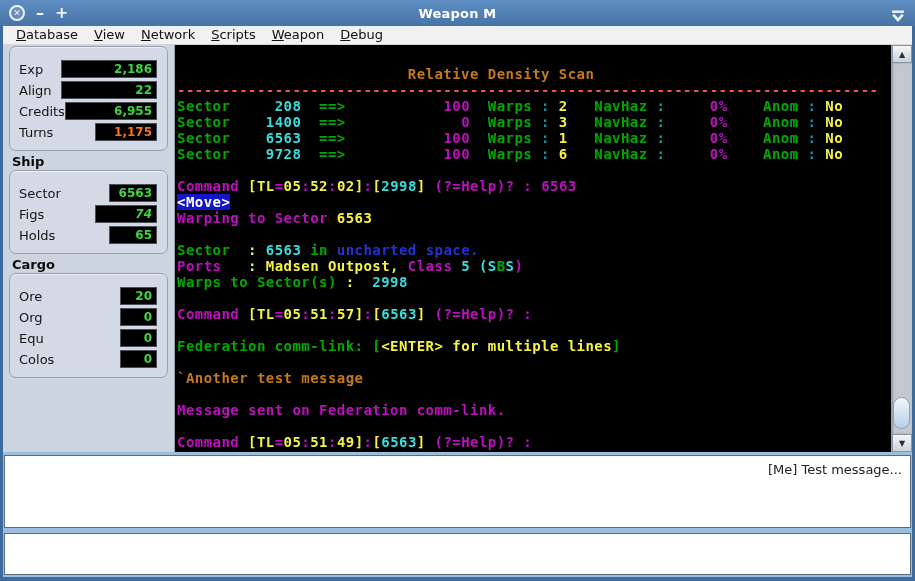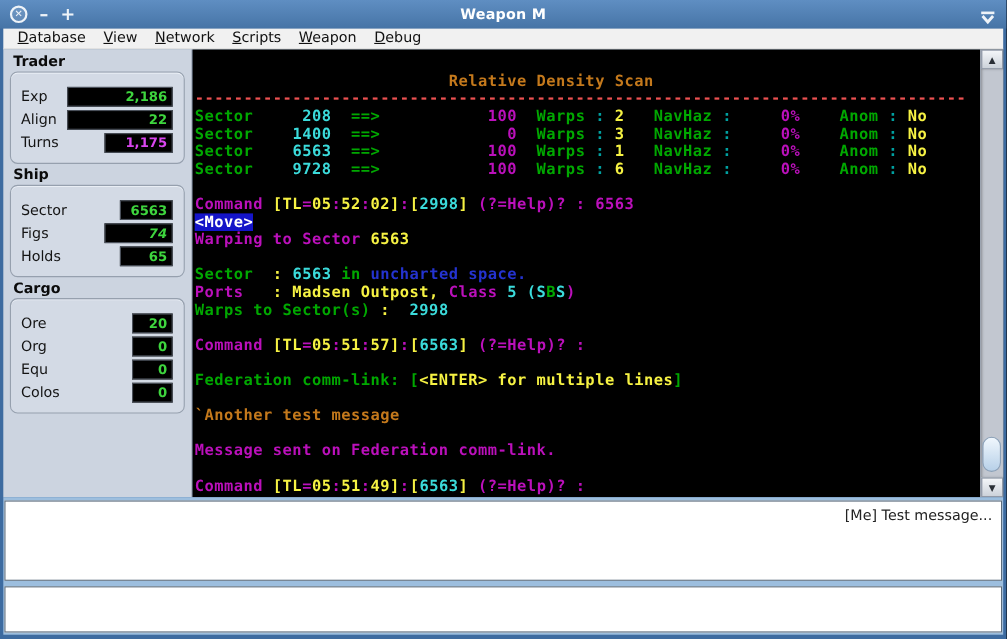--- a/index.html
+++ b/index.html
@@ -130,33 +130,36 @@
     <span class="menu-item"><u>V</u>iew</span>
     <span class="menu-item"><u>N</u>etwork</span>
     <span class="menu-item"><u>S</u>cripts</span>
     <span class="menu-item"><u>W</u>eapon</span>
     <span class="menu-item"><u>D</u>ebug</span>
   </div>
 
 <div class="main">
   <div class="sidebar" id="sidebar">
       <div class="panel">
-        <h3>Trader</h3>
         <div class="groupbox">
           <div class="fieldrow">
             <span class="lbl">Exp</span>
             <div class="lcd" style="width: 96px; color: rgb(62, 213, 62);">2,186</div>
           </div>
           <div class="fieldrow">
             <span class="lbl">Align</span>
             <div class="lcd" style="width: 96px; color: rgb(62, 213, 62);">22</div>
           </div>
           <div class="fieldrow">
+            <span class="lbl">Credits</span>
+            <div class="lcd" style="width: 96px; color: rgb(62, 213, 62);">6,955</div>
+          </div>
+          <div class="fieldrow">
             <span class="lbl">Turns</span>
-            <div class="lcd" style="width: 62px; color: #d946ef;">1,175</div>
+            <div class="lcd" style="width: 62px; color: #f97316;">1,175</div>
           </div>
         </div>
       </div>
       <div class="panel">
         <h3>Ship</h3>
         <div class="groupbox">
           <div class="fieldrow">
             <span class="lbl">Sector</span>
             <div class="lcd" style="width: 48px; color: rgb(62, 213, 62);">6563</div>
           </div>

